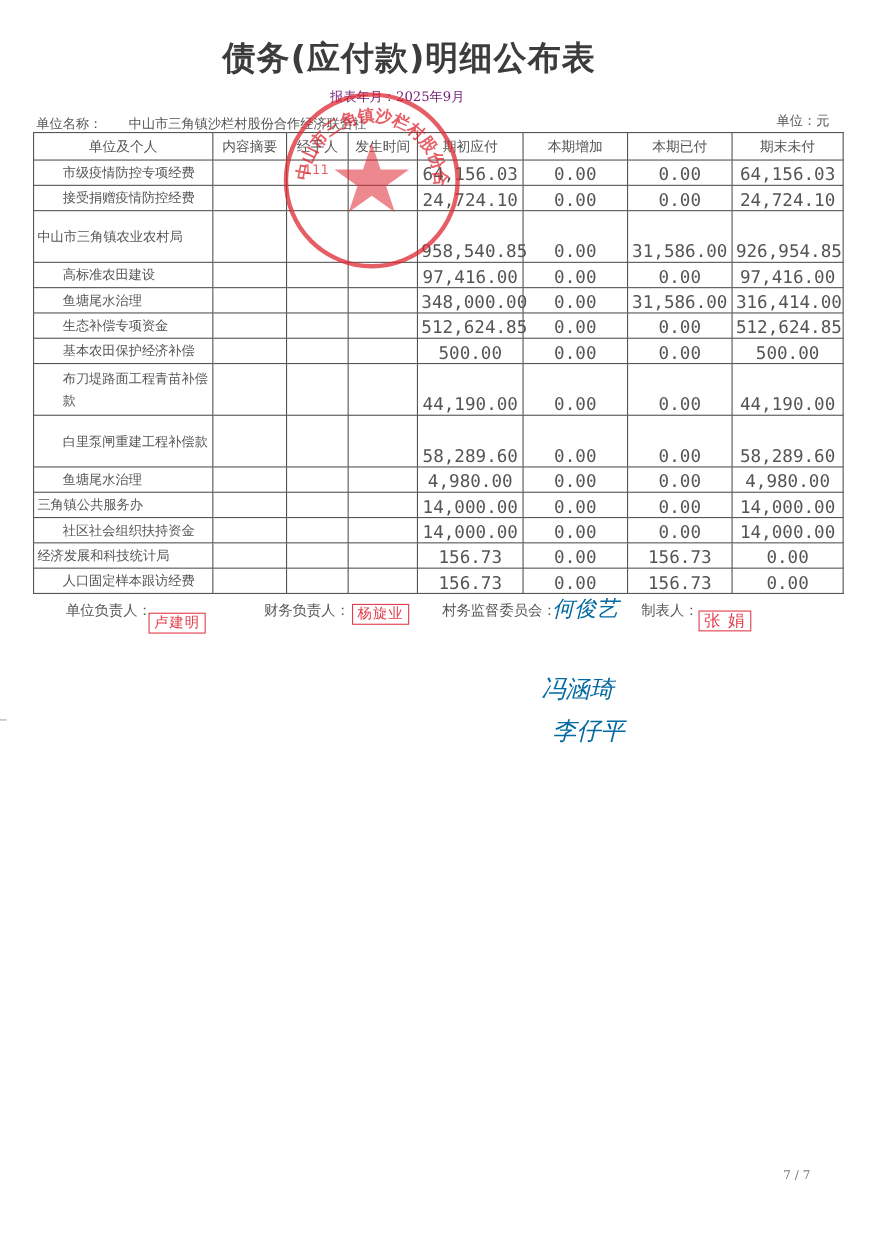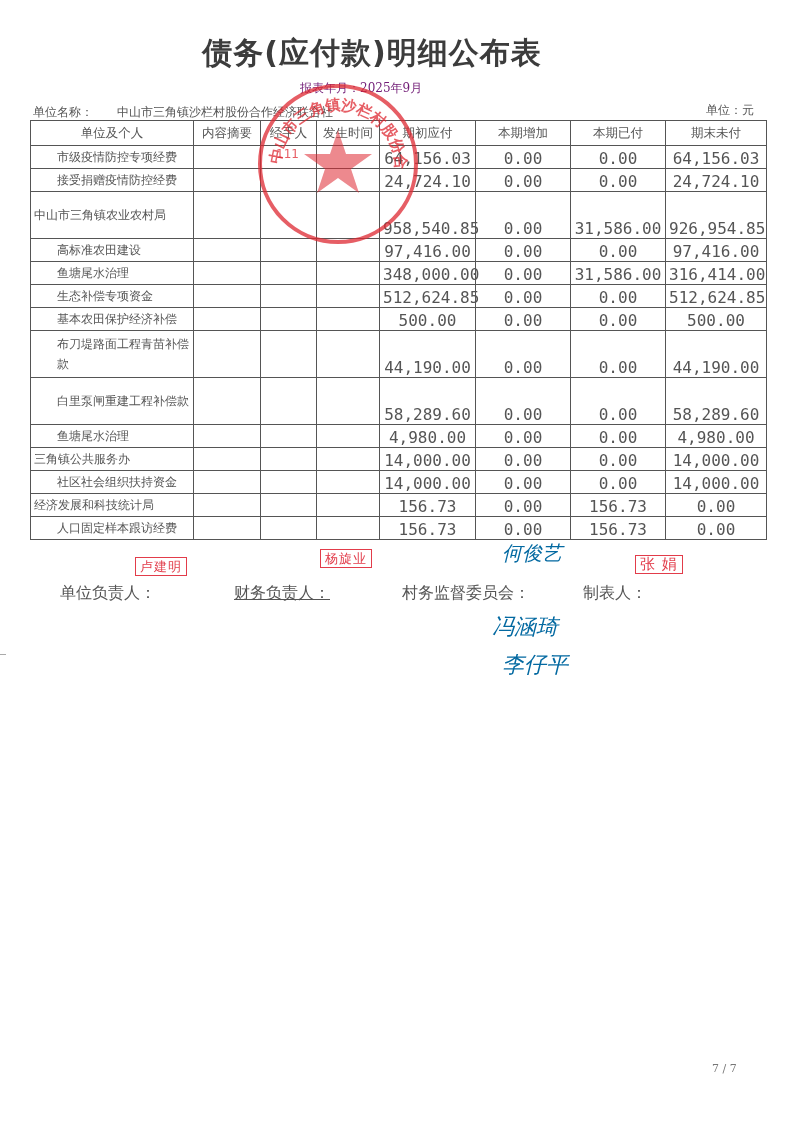--- a/index.html
+++ b/index.html
@@ -17,21 +17,21 @@
   table.ledger th, table.ledger td { border: 1px solid #555; padding: 0 3px; height: 22px; color: #555; }
   table.ledger th { font-weight: normal; height: 24px; text-align: center; font-size: 12.5px; margin-left: 43px; }
   td.name { text-align: left; }
   td.name.indent { padding-left: 26px; }
   td.name.wrap { line-height: 20px; padding-top: 2px; padding-bottom: 2px; }
   td.num { text-align: center; font-family: "DejaVu Sans Mono", "Liberation Mono", monospace; font-size: 16px; vertical-align: bottom; padding-bottom: 3px; }
   tr.tall td { height: 42px; }
   .stamp { position: absolute; left: 258px; top: 84px; width: 160px; height: 160px;
          border: 4px solid rgba(222,40,50,0.75); border-radius: 50%; box-sizing: border-box; pointer-events: none; }
   .stamp svg { position: absolute; left: 0; top: 0; }
-  .sign-row { position: absolute; top: 546px; font-size: 16px; color: #555; margin-top: 37px; }
+  .sign-row { position: absolute; top: 546px; font-size: 13px; color: #555; }
   .seal-box { position: absolute; border: 1.5px solid #e23c4a; color: #e23c4a; font-size: 13px;
          padding: 0 4px; line-height: 17px; letter-spacing: 1px; }
   .signature { position: absolute; font-family: "DejaVu Serif", serif; font-style: italic; color: #0369a1; }
   .page-num { position: absolute; left: 712px; top: 1062px; font-size: 11px; color: #777; }
   .edge-mark { position: absolute; left: 0; top: 654px; width: 6px; height: 1px; background: #aaa; }
 </style>
 </head>
 <body>
 
 <div class="page-title">债务(应付款)明细公布表</div>
@@ -222,21 +222,21 @@
     <text font-size="15" fill="rgba(222,40,50,0.75)" font-family="DejaVu Sans, sans-serif" font-weight="bold">
       <textPath href="#sealArc" startOffset="2%">中山市三角镇沙栏村股份合作经济联合社</textPath>
     </text>
     <text x="14" y="70" font-size="12" fill="rgba(222,40,50,0.75)" font-family="DejaVu Sans, sans-serif">111</text>
   </svg>
 </div>
 
 <div class="sign-row" style="left:60px;">单位负责人：</div>
 <div class="seal-box" style="left:135px; top:557px;">卢建明</div>
 
-<div class="sign-row" style="left:234px;text-decoration:underline;">财务负责人：</div>
+<div class="sign-row" style="left:240px;">财务负责人：</div>
 <div class="seal-box" style="left:320px; top:549px;">杨旋业</div>
 
 <div class="sign-row" style="left:402px;">村务监督委员会：</div>
 <div class="signature" style="left:502px; top:540px; font-size:20px;">何俊艺</div>
 <div class="signature" style="left:492px; top:612px; font-size:22px;">冯涵琦</div>
 <div class="signature" style="left:502px; top:650px; font-size:22px;">李仔平</div>
 
 <div class="sign-row" style="left:583px;">制表人：</div>
 <div class="seal-box" style="left:635px; top:555px; font-size:15px;">张 娟</div>
 

